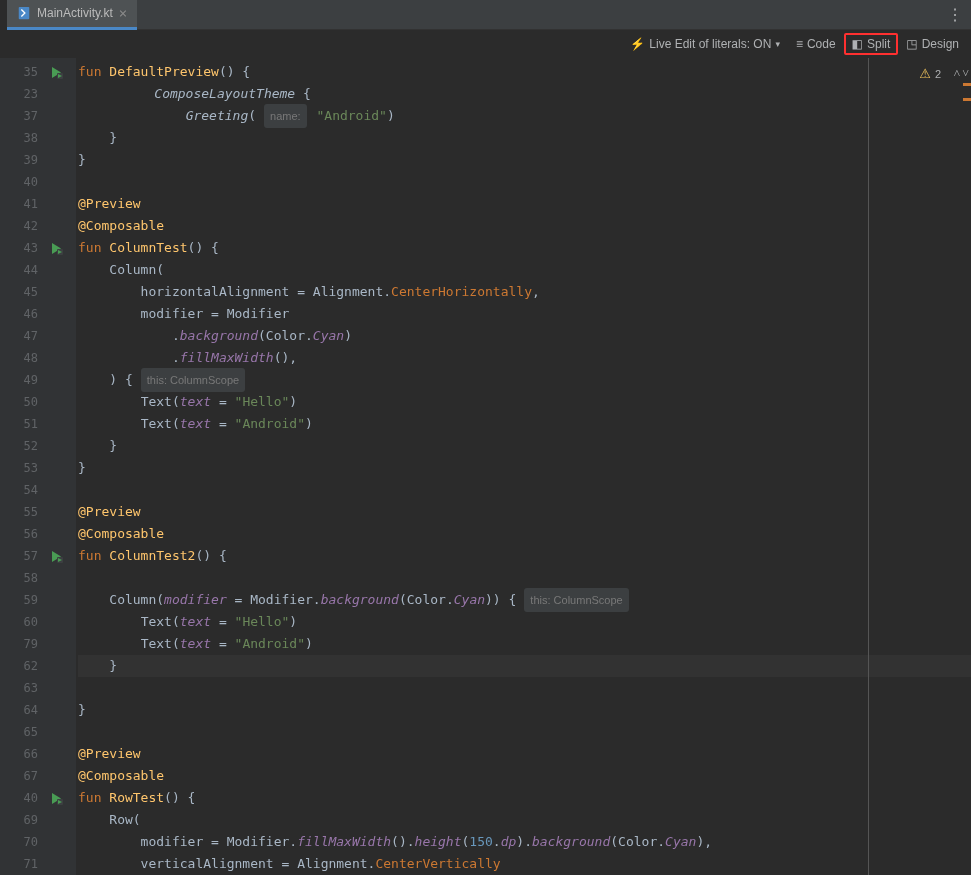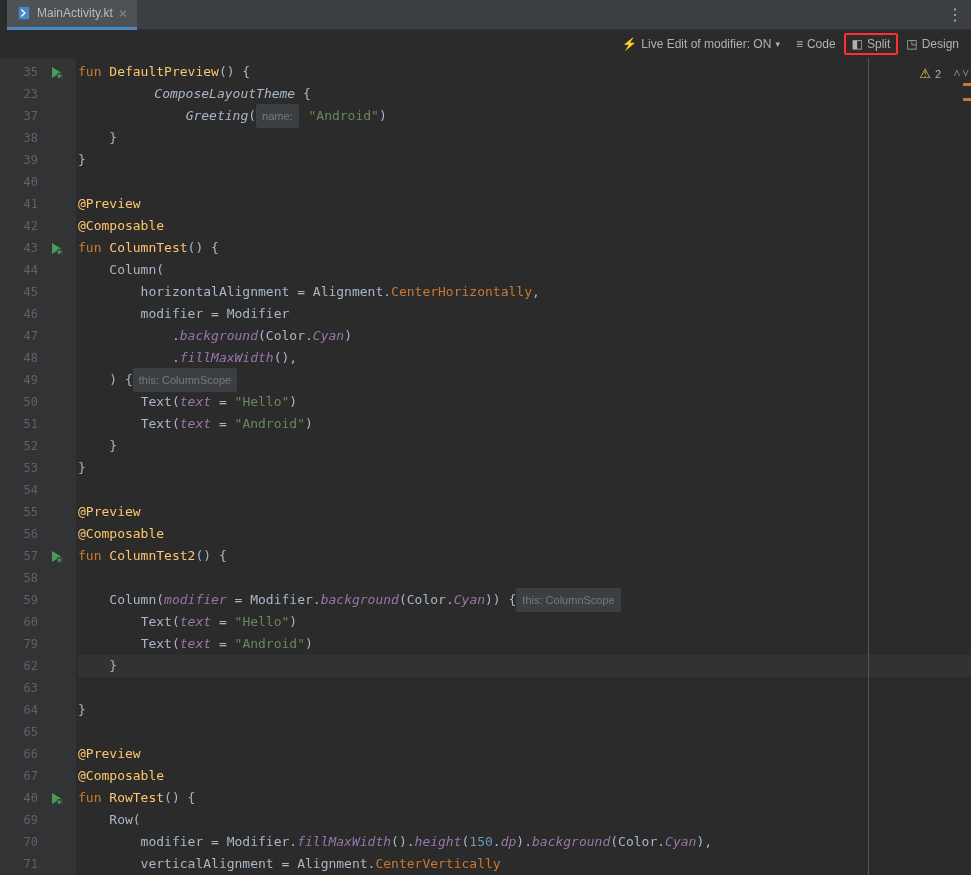--- a/index.html
+++ b/index.html
@@ -122,21 +122,21 @@
 .atcallh { color: #a9b7c6; }
 .num { color: #6897bb; }
 .prop { color: #9876aa; }
 .orange-ident { color: #cc7832; }
 .comment-hint {
   background: #3c3f41;
   border-radius: 3px;
   padding: 1px 6px;
   color: #787878;
   font-size: 11px;
-  margin-left: 0;
+  margin-left: 8px;
   margin-right: 2px;
   font-family: sans-serif;
   text-align: right;
 }
 .warning-badge {
   position: absolute;
   top: 8px;
   right: 30px;
   display: flex;
   align-items: center;
@@ -199,21 +199,21 @@
     <span class="tab-close">×</span>
   </div>
   <div class="tab-bar-right">
     <span class="more-icon">⋮</span>
   </div>
 </div>
 
 <div class="toolbar">
   <div class="live-edit">
     <span>⚡</span>
-    <span>Live Edit of modifier: ON</span>
+    <span>Live Edit of literals: ON</span>
     <span class="chevron">▾</span>
   </div>
   <div class="view-btn">
     <span>≡</span>
     <span>Code</span>
   </div>
   <div class="view-btn highlighted">
     <span>◧</span>
     <span>Split</span>
   </div>

